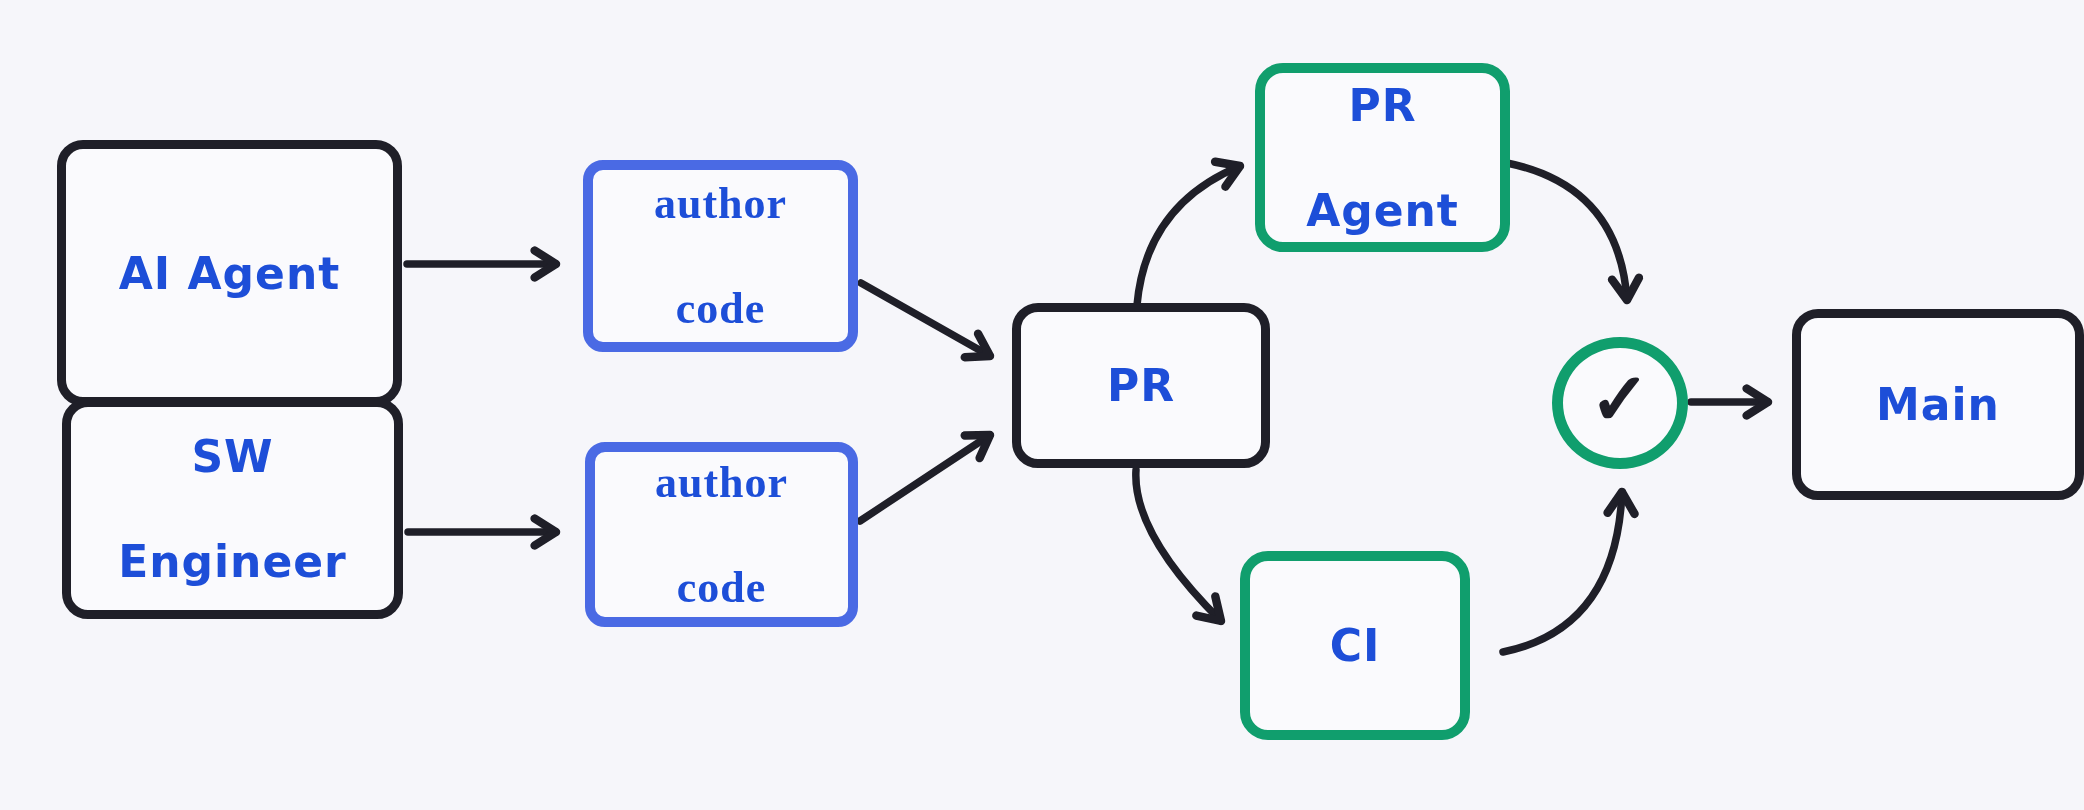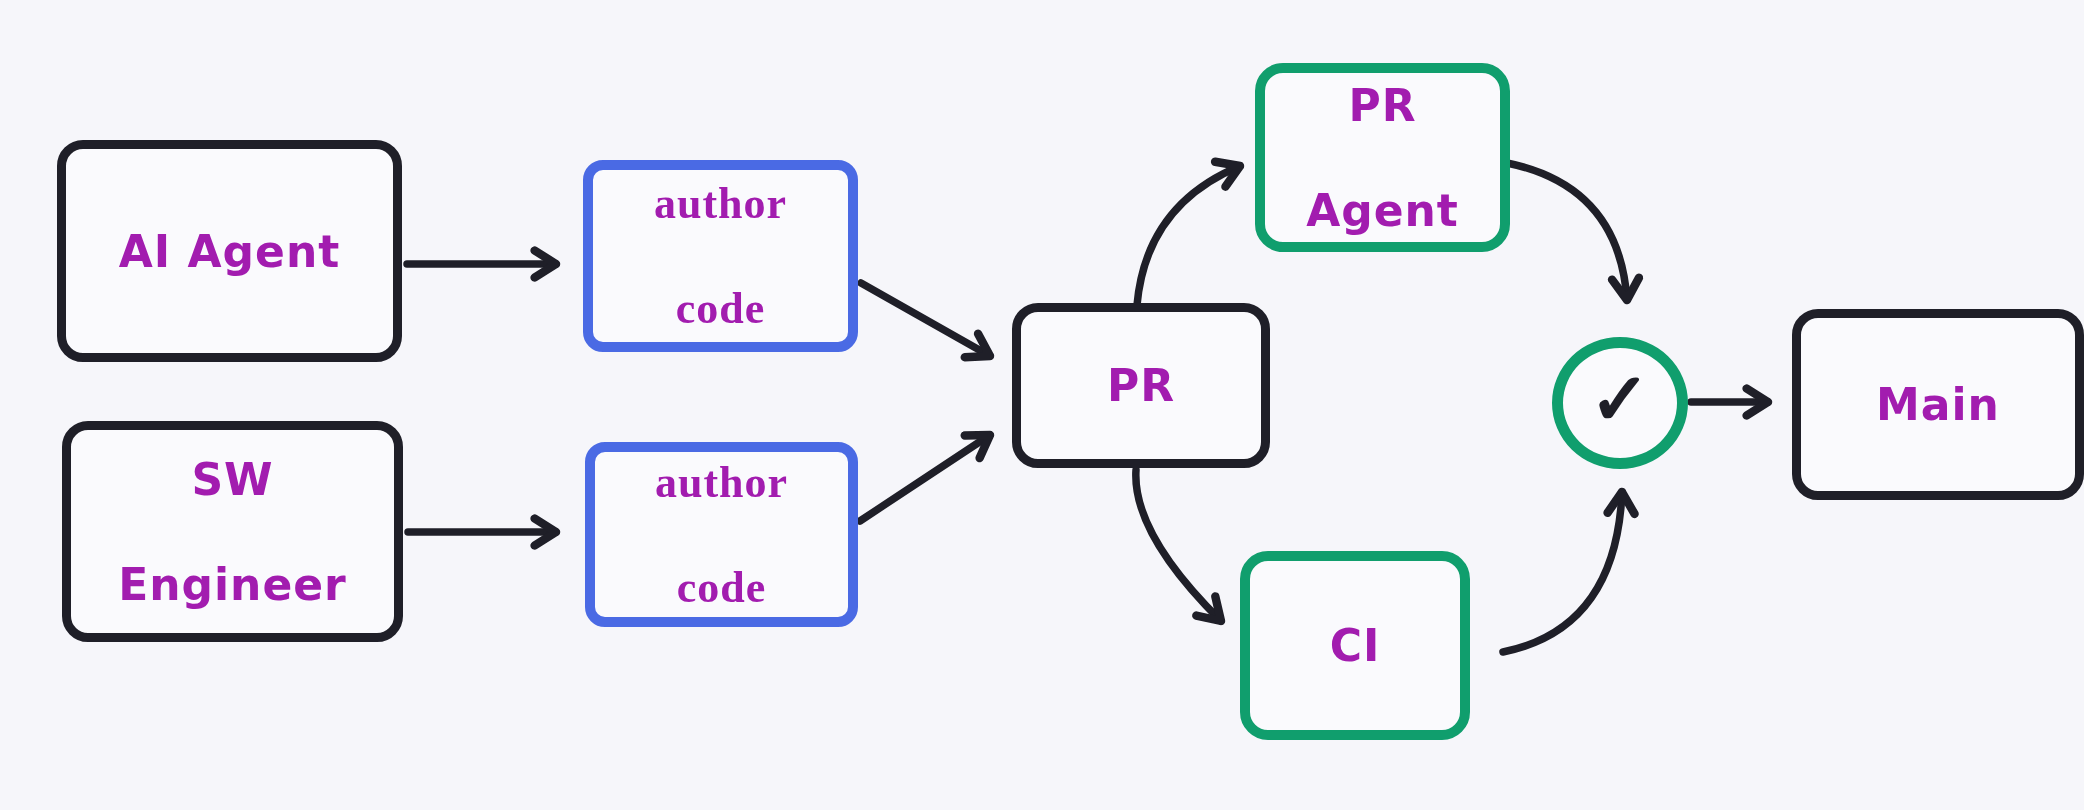--- a/index.html
+++ b/index.html
@@ -31,21 +31,21 @@
   .node {
     position: absolute;
     z-index: 2;
     box-sizing: border-box;
     background: #fafafd;
     display: flex;
     flex-direction: column;
     align-items: center;
     justify-content: center;
     text-align: center;
-    color: #a21caf;
+    color: #1d4ed8;
     font-size: 44px;
     font-weight: 700;
     letter-spacing: 1px;
     line-height: 57px;
     gap: 48px;
   }
   .node--black {
     border: 9px solid #1f1f28;
     border-radius: 26px;
   }
@@ -97,25 +97,25 @@
     <path d="M 408 532 L 556 532" marker-end="url(#arrowhead)"></path>
     <path d="M 861 283 L 990 356" marker-end="url(#arrowhead)"></path>
     <path d="M 860 521 L 990 435" marker-end="url(#arrowhead)"></path>
     <path d="M 1137 305 Q 1146 205 1240 166" marker-end="url(#arrowhead)"></path>
     <path d="M 1136 470 Q 1132 533 1221 621" marker-end="url(#arrowhead)"></path>
     <path d="M 1507 163 Q 1619 186 1627 300" marker-end="url(#arrowhead)"></path>
     <path d="M 1503 652 Q 1616 629 1622 492" marker-end="url(#arrowhead)"></path>
     <path d="M 1691 402 L 1768 402" marker-end="url(#arrowhead)"></path>
   </svg>
 
-  <div class="node node--black" style="left:57px; top:140px; width:345px; height:222px;">
+  <div class="node node--black" style="left:57px; top:140px; width:345px; height:266px;">
     <span>AI Agent</span>
   </div>
 
-  <div class="node node--black" style="left:62px; top:421px; width:341px; height:221px;">
+  <div class="node node--black" style="left:62px; top:398px; width:341px; height:221px;">
     <span>SW</span>
     <span>Engineer</span>
   </div>
 
   <div class="node node--blue" style="left:583px; top:160px; width:275px; height:192px;">
     <span>author</span>
     <span>code</span>
   </div>
 
   <div class="node node--blue" style="left:585px; top:442px; width:273px; height:185px;">

